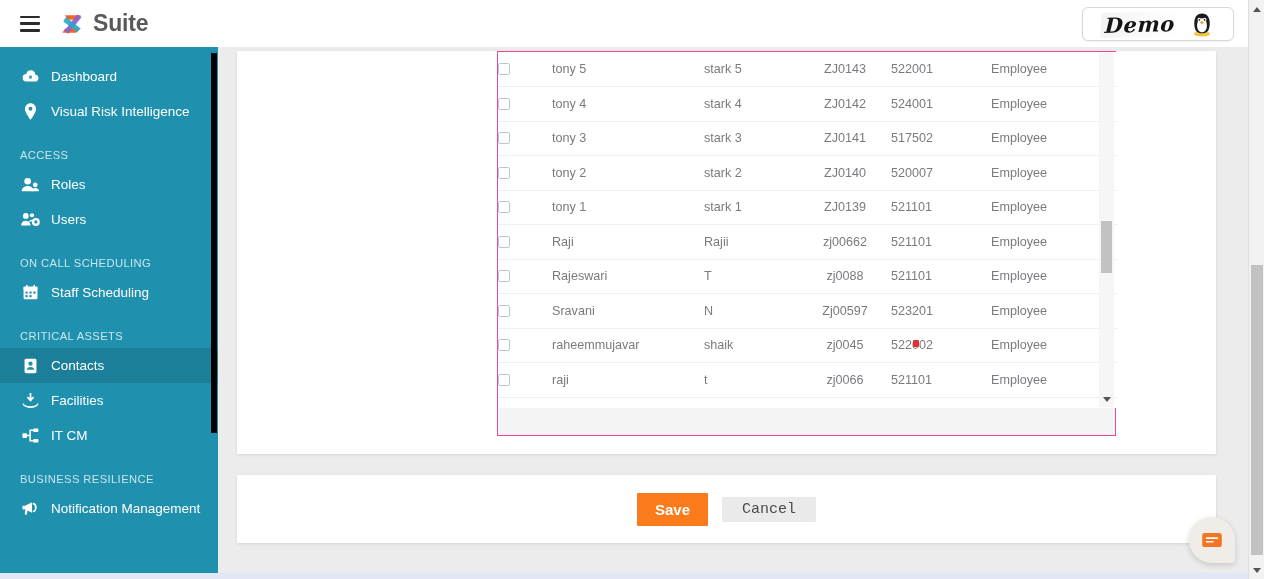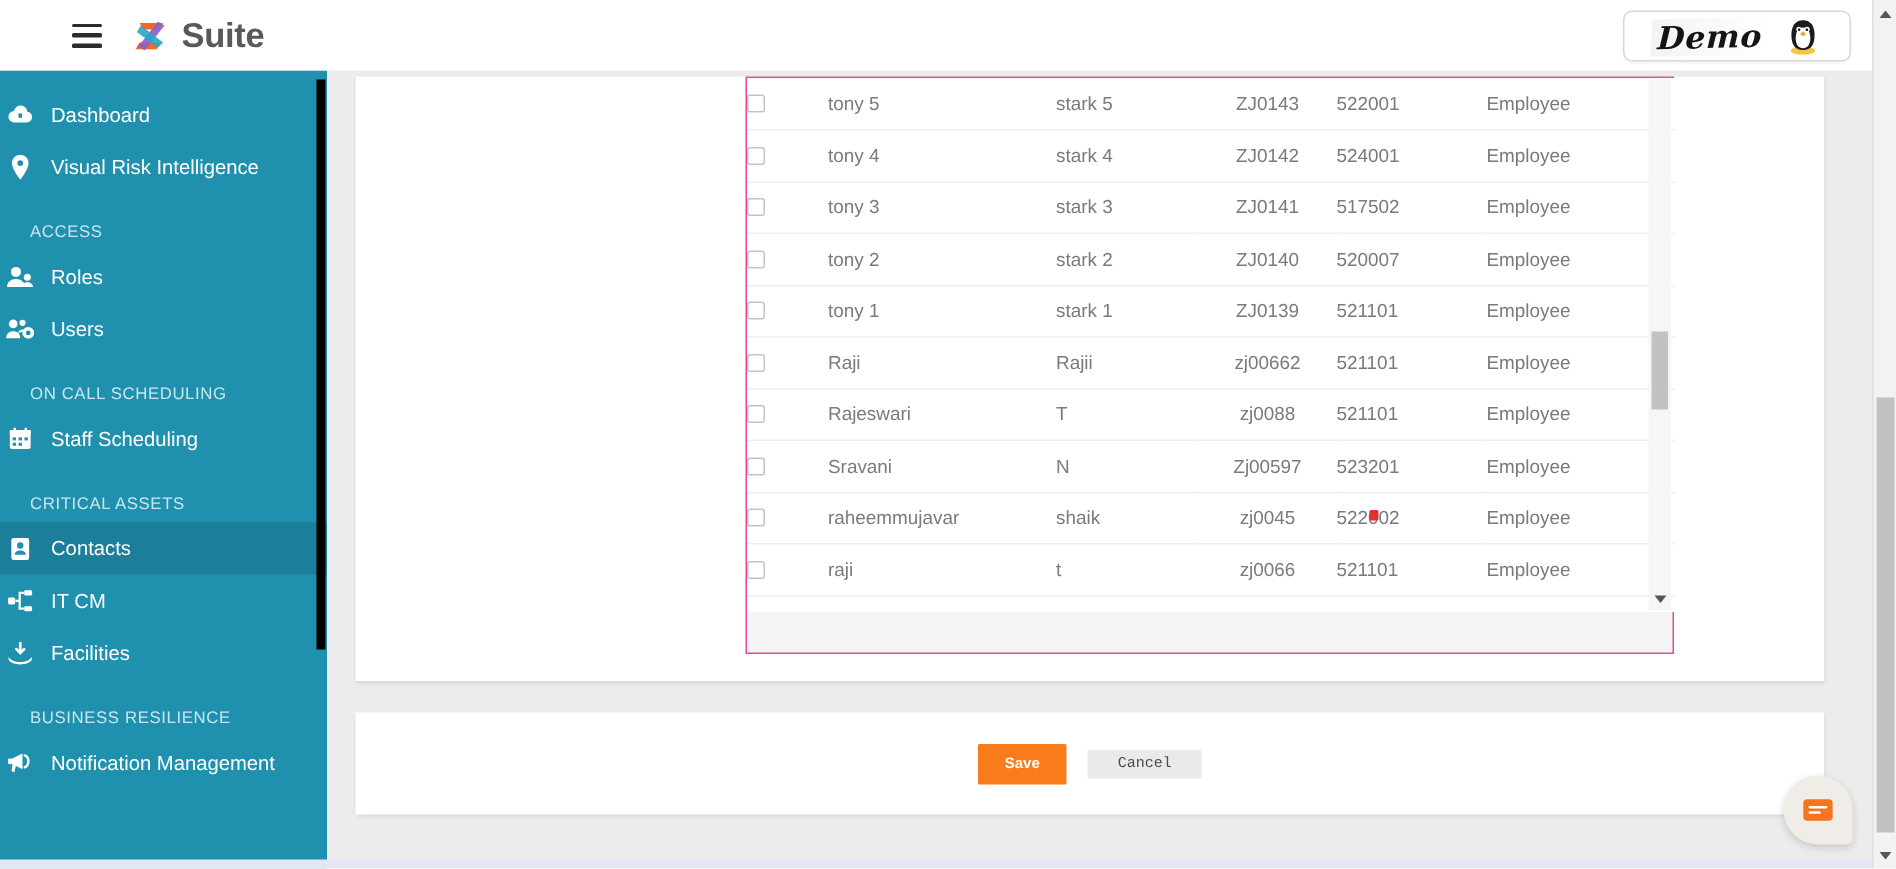--- a/index.html
+++ b/index.html
@@ -20,21 +20,20 @@
 
   
   .header {
     position: absolute;
     left: 0; top: 0;
     width: 1248px; height: 47px;
     background: #ffffff;
     display: flex;
     align-items: center;
     z-index: 30;
-    padding-left: 28px;
   }
   .hamburger {
     margin-left: 20px;
     width: 20px; height: 16px;
     display: flex; flex-direction: column; justify-content: space-between;
     cursor: pointer;
   }
   .hamburger span { display: block; height: 2.6px; background: #2b2b2b; border-radius: 1px; }
 
   .brand {
@@ -79,21 +78,21 @@
     left: 0; top: 47px;
     width: 218px; height: 532px;
     background: #1f90ad;
     overflow: hidden;
     z-index: 20;
   }
   .sb-inner { padding-top: 12px; }
   .sb-item {
     display: flex; align-items: center;
     height: 35px;
-    padding-left: 3px;
+    padding-left: 20px;
     color: #ffffff;
     font-size: 13.5px;
     cursor: pointer;
   }
   .sb-item.active { background: #1b7f99; }
   .sb-icon {
     width: 20px; height: 18px;
     margin-right: 11px;
     flex: none;
     display: flex; align-items: center; justify-content: center;
@@ -231,21 +230,21 @@
 
   
   .btn-row {
     position: absolute;
     left: 0; top: 0;
     width: 979px; height: 68px;
     display: flex; align-items: center; justify-content: center;
     gap: 14px;
   }
   .btn {
-    font-size: 10px;
+    font-size: 15px;
     font-weight: bold;
     border: none;
     border-radius: 1px;
     padding: 8px 18px;
     cursor: pointer;
     font-family: "Liberation Sans", sans-serif;
   }
   .btn-save   { background: #f97b1b; color: #ffffff; }
   .btn-cancel { background: #eaeaea; color: #4a4a4a; font-weight: normal; padding: 4px 20px; font-family: Liberation Mono, monospace; }
 
@@ -407,36 +406,36 @@
               <rect x="0.6" y="0.6" width="12.8" height="15.8" rx="1.6" fill="#fff"></rect>
               <circle cx="7" cy="6" r="2.3" fill="#1f90ad"></circle>
               <path d="M3 12.6c0-2 1.8-3.1 4-3.1s4 1.1 4 3.1z" fill="#1f90ad"></path>
             </svg>
           </span>
           <span class="sb-label">Contacts</span>
         </div>
         <div class="sb-item">
           <span class="sb-icon">
             <svg width="17" height="16" viewBox="0 0 18 17">
+              <path d="M9 0.6 L9 7.6 M6.3 5 L9 7.8 L11.7 5" stroke="#fff" stroke-width="1.9" fill="none" stroke-linecap="round"></path>
+              <path d="M0.8 10.4 C3 15.4 15 15.4 17.2 10.4 L17.2 12.6 C15 17 3 17 0.8 12.6 Z" fill="#fff"></path>
+            </svg>
+          </span>
+          <span class="sb-label">Facilities</span>
+        </div>
+        <div class="sb-item">
+          <span class="sb-icon">
+            <svg width="17" height="16" viewBox="0 0 18 17">
               <rect x="0.4" y="5.6" width="5" height="5" rx="1" fill="#fff"></rect>
               <rect x="11.8" y="0.6" width="5.6" height="3.6" rx="0.9" fill="#fff"></rect>
               <rect x="11.8" y="11.8" width="5.6" height="3.6" rx="0.9" fill="#fff"></rect>
               <path d="M5.6 8 L8.6 8 L8.6 2.4 L11.6 2.4 M8.6 8 L8.6 13.6 L11.6 13.6" stroke="#fff" stroke-width="1.6" fill="none"></path>
             </svg>
           </span>
           <span class="sb-label">IT CM</span>
-        </div>
-        <div class="sb-item">
-          <span class="sb-icon">
-            <svg width="17" height="16" viewBox="0 0 18 17">
-              <path d="M9 0.6 L9 7.6 M6.3 5 L9 7.8 L11.7 5" stroke="#fff" stroke-width="1.9" fill="none" stroke-linecap="round"></path>
-              <path d="M0.8 10.4 C3 15.4 15 15.4 17.2 10.4 L17.2 12.6 C15 17 3 17 0.8 12.6 Z" fill="#fff"></path>
-            </svg>
-          </span>
-          <span class="sb-label">Facilities</span>
         </div>
         <div class="sb-section">BUSINESS RESILIENCE</div>
         <div class="sb-item">
           <span class="sb-icon">
             <svg width="17" height="15" viewBox="0 0 18 16">
               <path d="M2.6 5.4 L10.6 1.4 L10.6 12.6 L2.6 8.6 Z" fill="#fff"></path>
               <rect x="0.3" y="5" width="2.8" height="4" rx="1" fill="#fff"></rect>
               <path d="M12.2 2.8 C15.6 4 15.6 10 12.2 11.2" stroke="#fff" stroke-width="1.7" fill="none" stroke-linecap="round"></path>
               <path d="M3.6 8.6 L6 9.8 L4.8 14.8 L2.8 14 Z" fill="#fff"></path>
             </svg>

